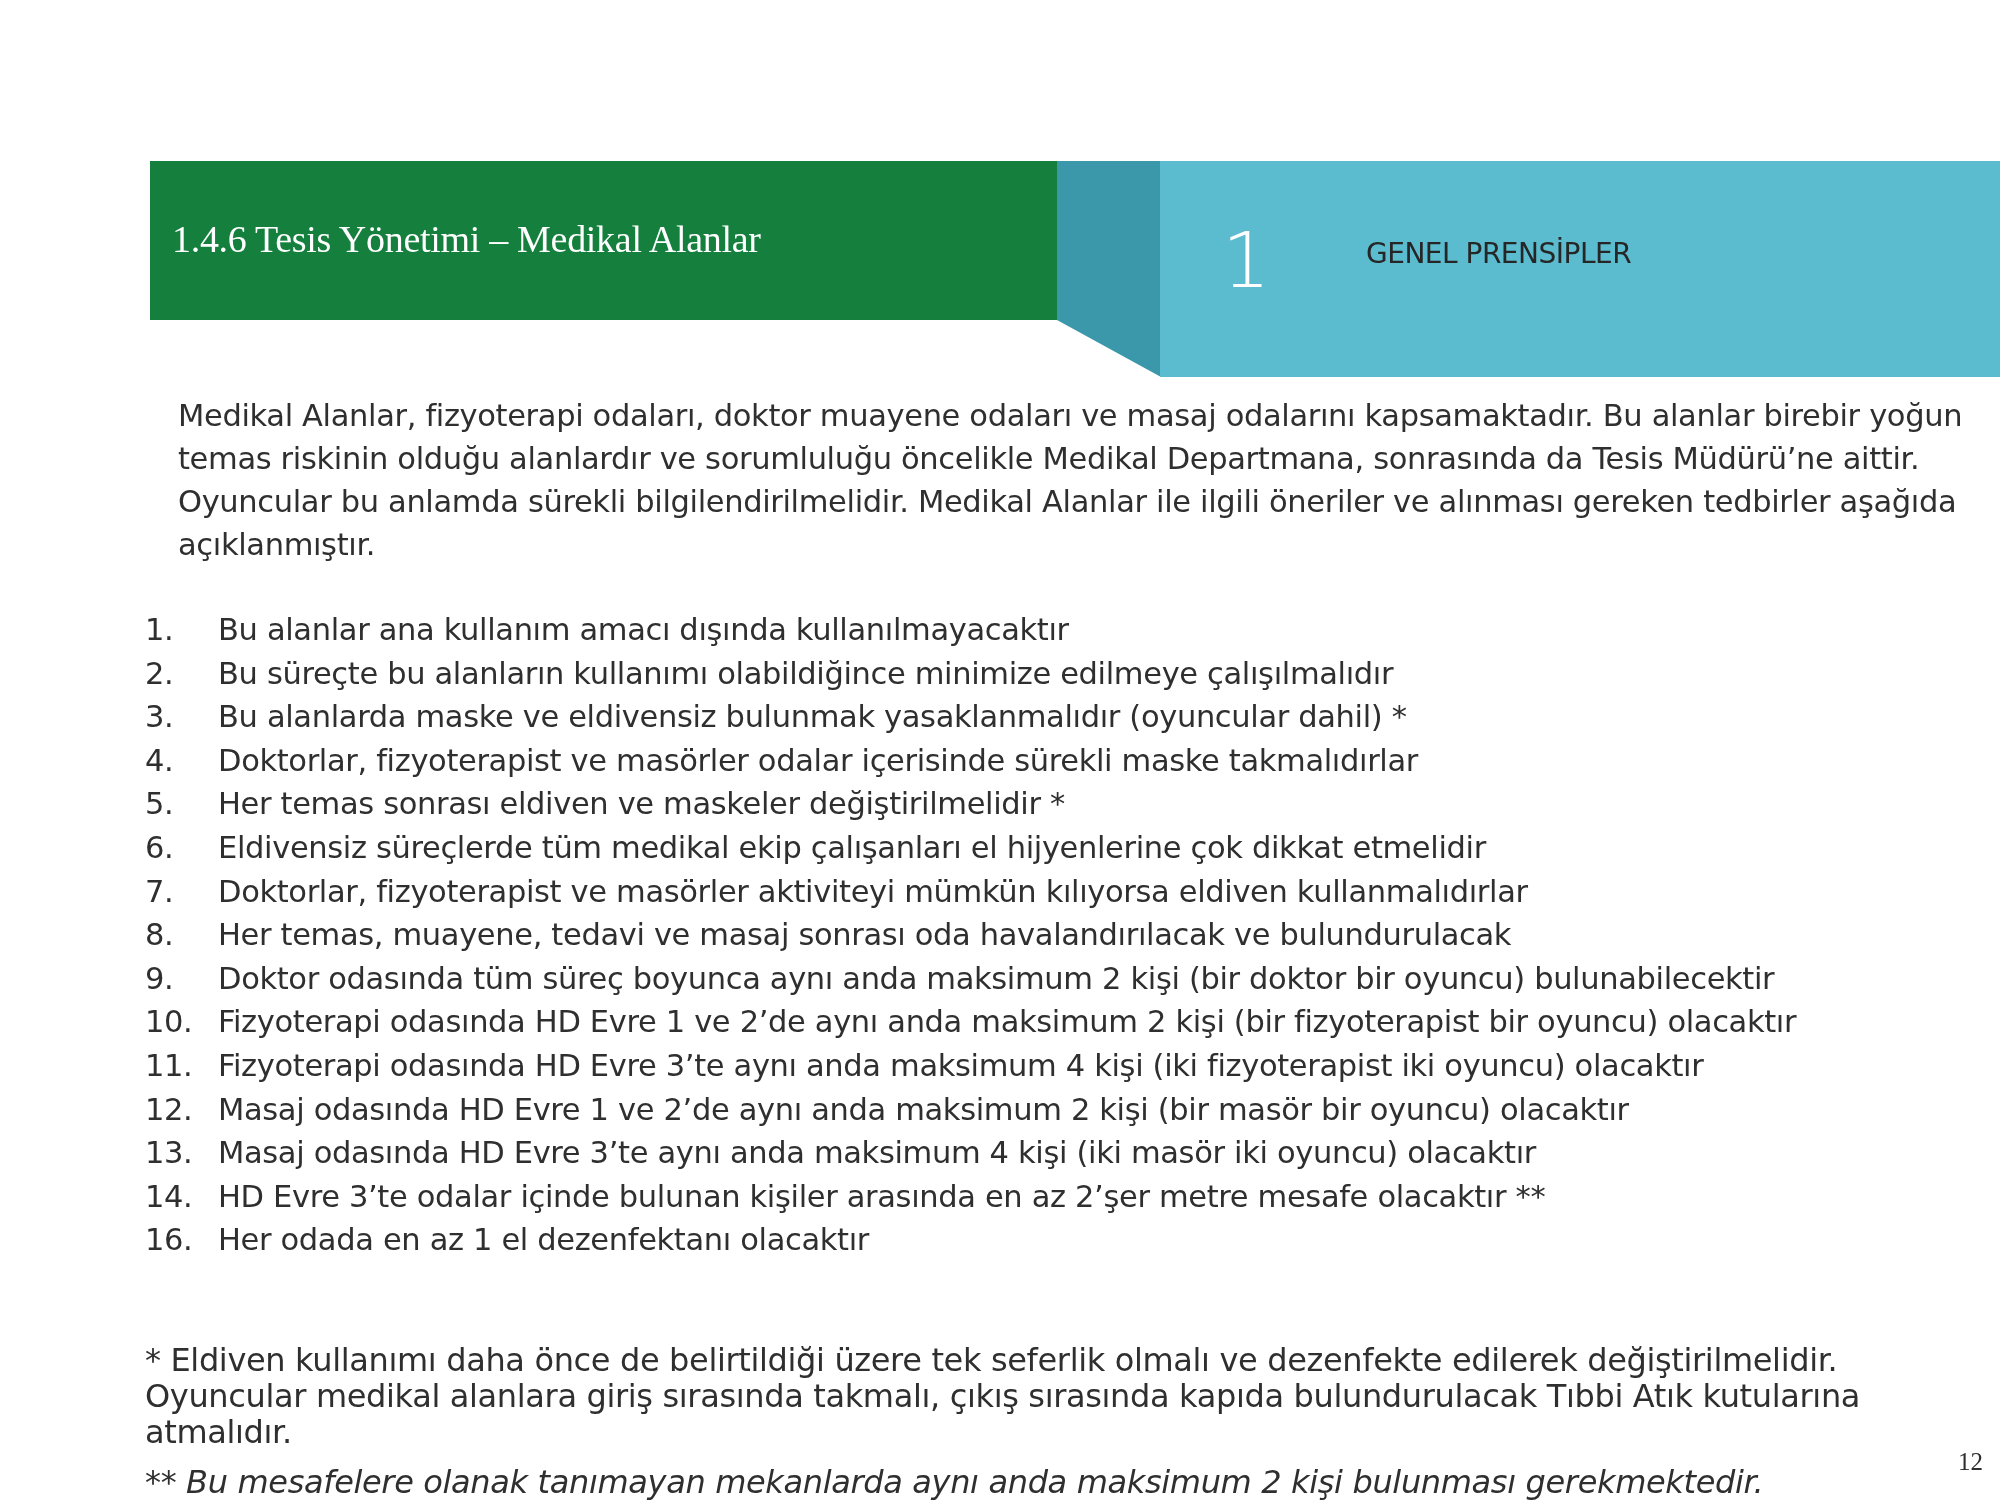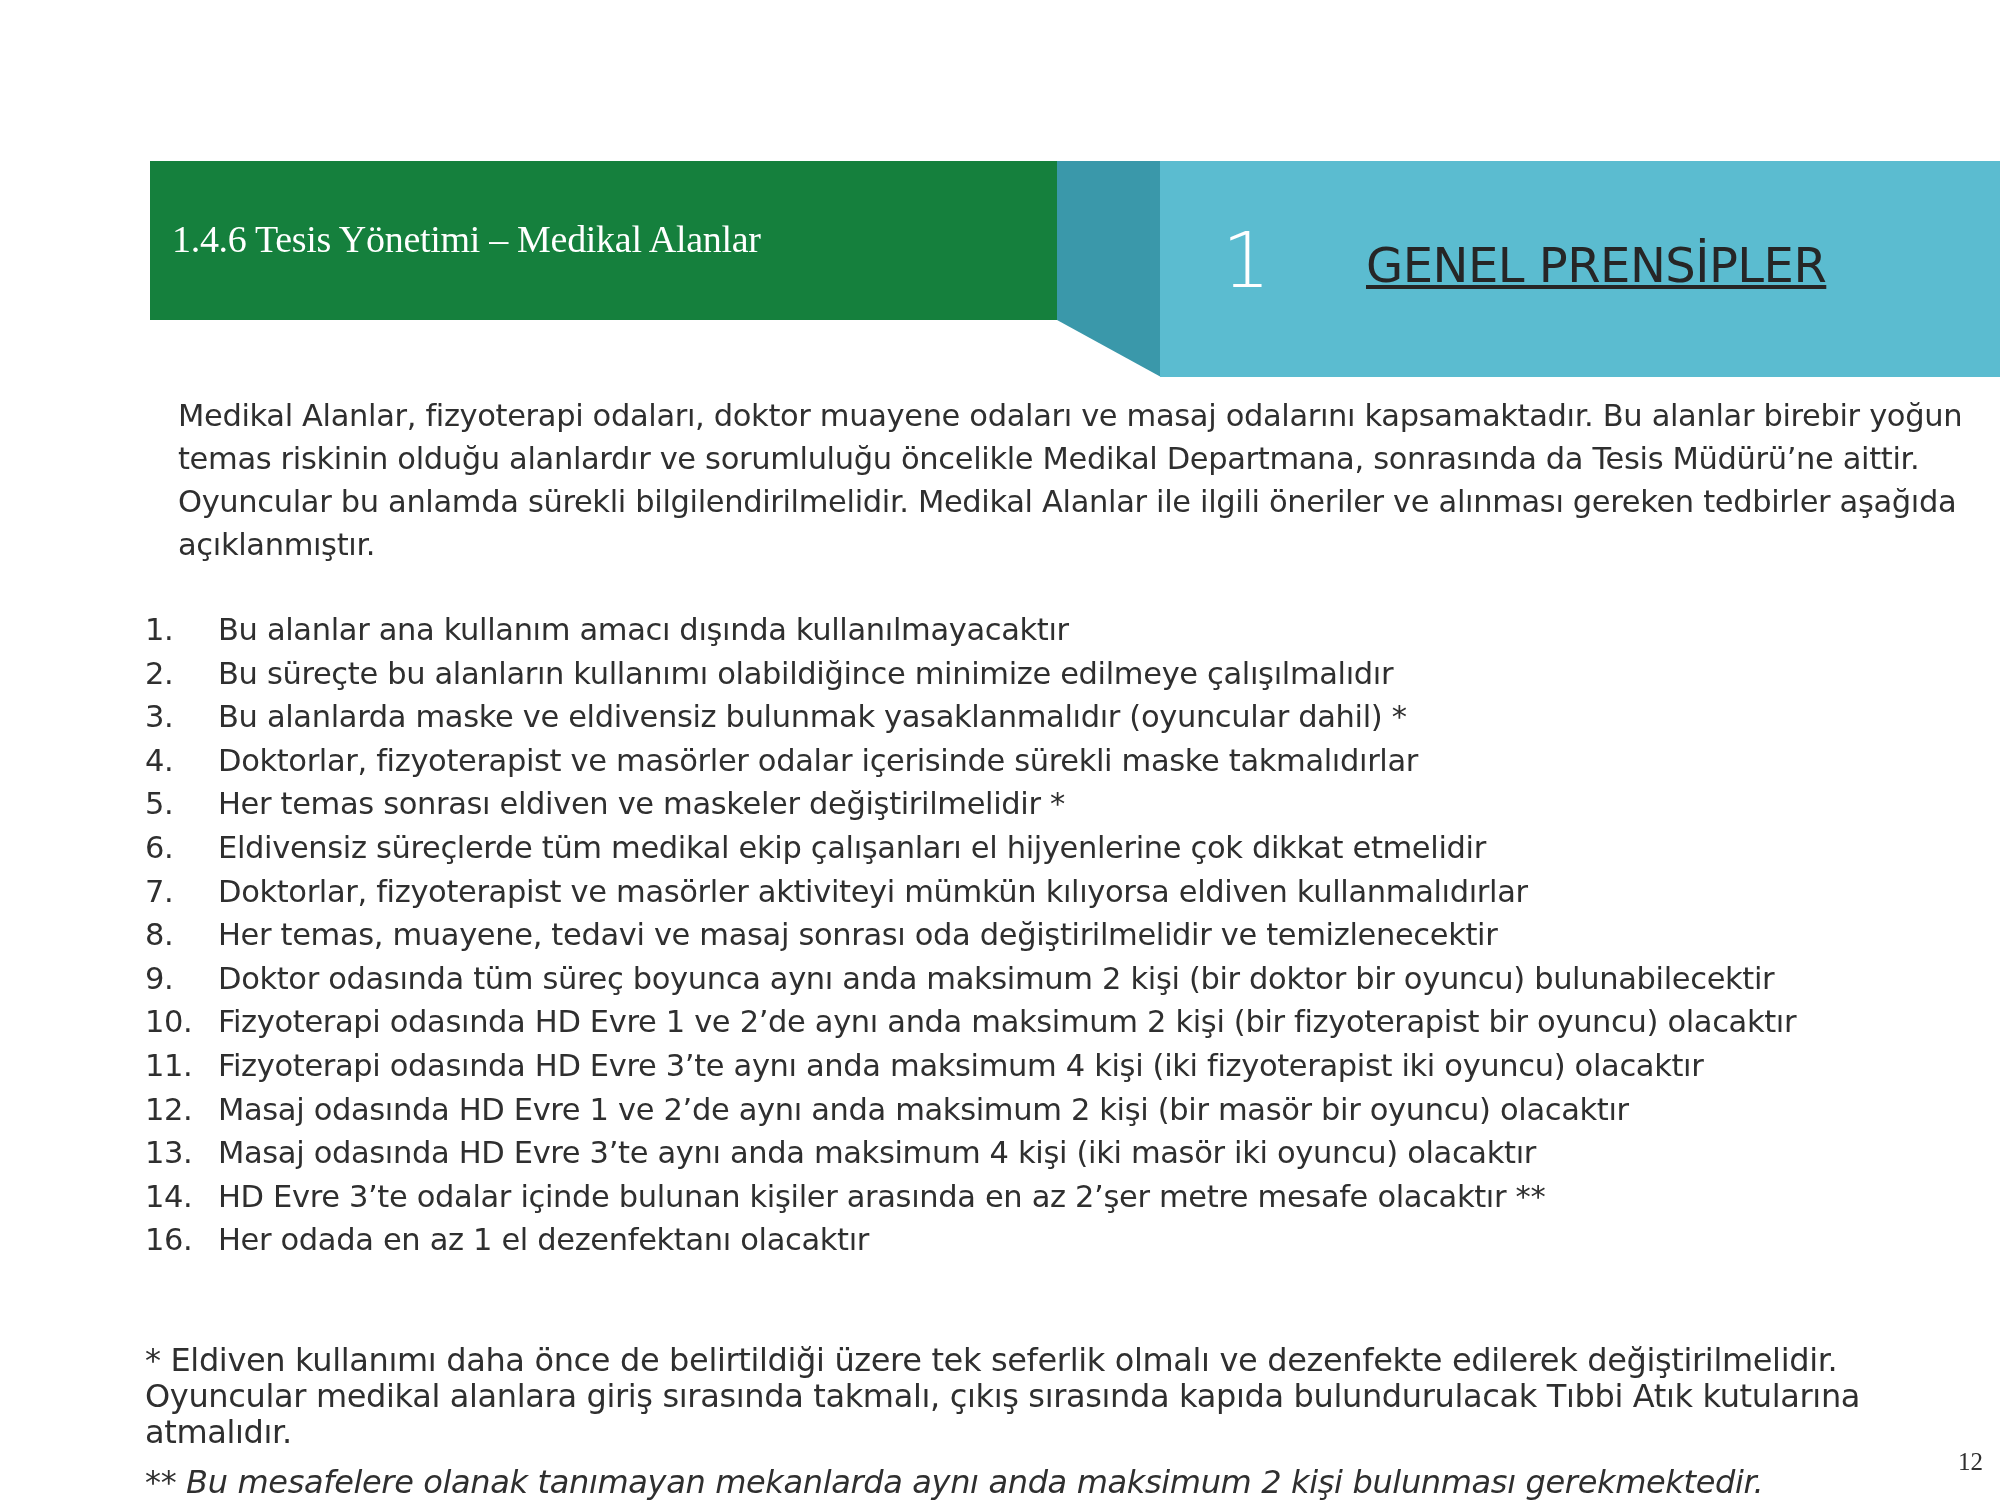--- a/index.html
+++ b/index.html
@@ -57,26 +57,25 @@
       top: 62px;
       font-size: 76px;
       font-weight: 300;
       color: #ffffff;
       line-height: 1;
     }
     .banner-right .chapter-title {
       position: absolute;
       left: 206px;
       top: 76px;
-      font-size: 48px;
+      font-size: 28px;
       font-weight: 400;
       color: #262626;
       letter-spacing: -0.5px;
       white-space: nowrap;
-      text-decoration: underline;
     }
     .intro {
       position: absolute;
       left: 145px;
       top: 394px;
       width: 1830px;
       font-size: 30.5px;
       line-height: 43px;
       color: #2f2f2f;
       letter-spacing: -0.35px;
@@ -167,21 +166,21 @@
   <li>
       <span class="num">6.</span>
       <span>Eldivensiz süreçlerde tüm medikal ekip çalışanları el hijyenlerine çok dikkat etmelidir</span>
     </li>
   <li>
       <span class="num">7.</span>
       <span>Doktorlar, fizyoterapist ve masörler aktiviteyi mümkün kılıyorsa eldiven kullanmalıdırlar</span>
     </li>
   <li>
       <span class="num">8.</span>
-      <span>Her temas, muayene, tedavi ve masaj sonrası oda değiştirilmelidir ve temizlenecektir</span>
+      <span>Her temas, muayene, tedavi ve masaj sonrası oda havalandırılacak ve bulundurulacak</span>
     </li>
   <li>
       <span class="num">9.</span>
       <span>Doktor odasında tüm süreç boyunca aynı anda maksimum 2 kişi (bir doktor bir oyuncu) bulunabilecektir</span>
     </li>
   <li>
       <span class="num">10.</span>
       <span>Fizyoterapi odasında HD Evre 1 ve 2’de aynı anda maksimum 2 kişi (bir fizyoterapist bir oyuncu) olacaktır</span>
     </li>
   <li>

